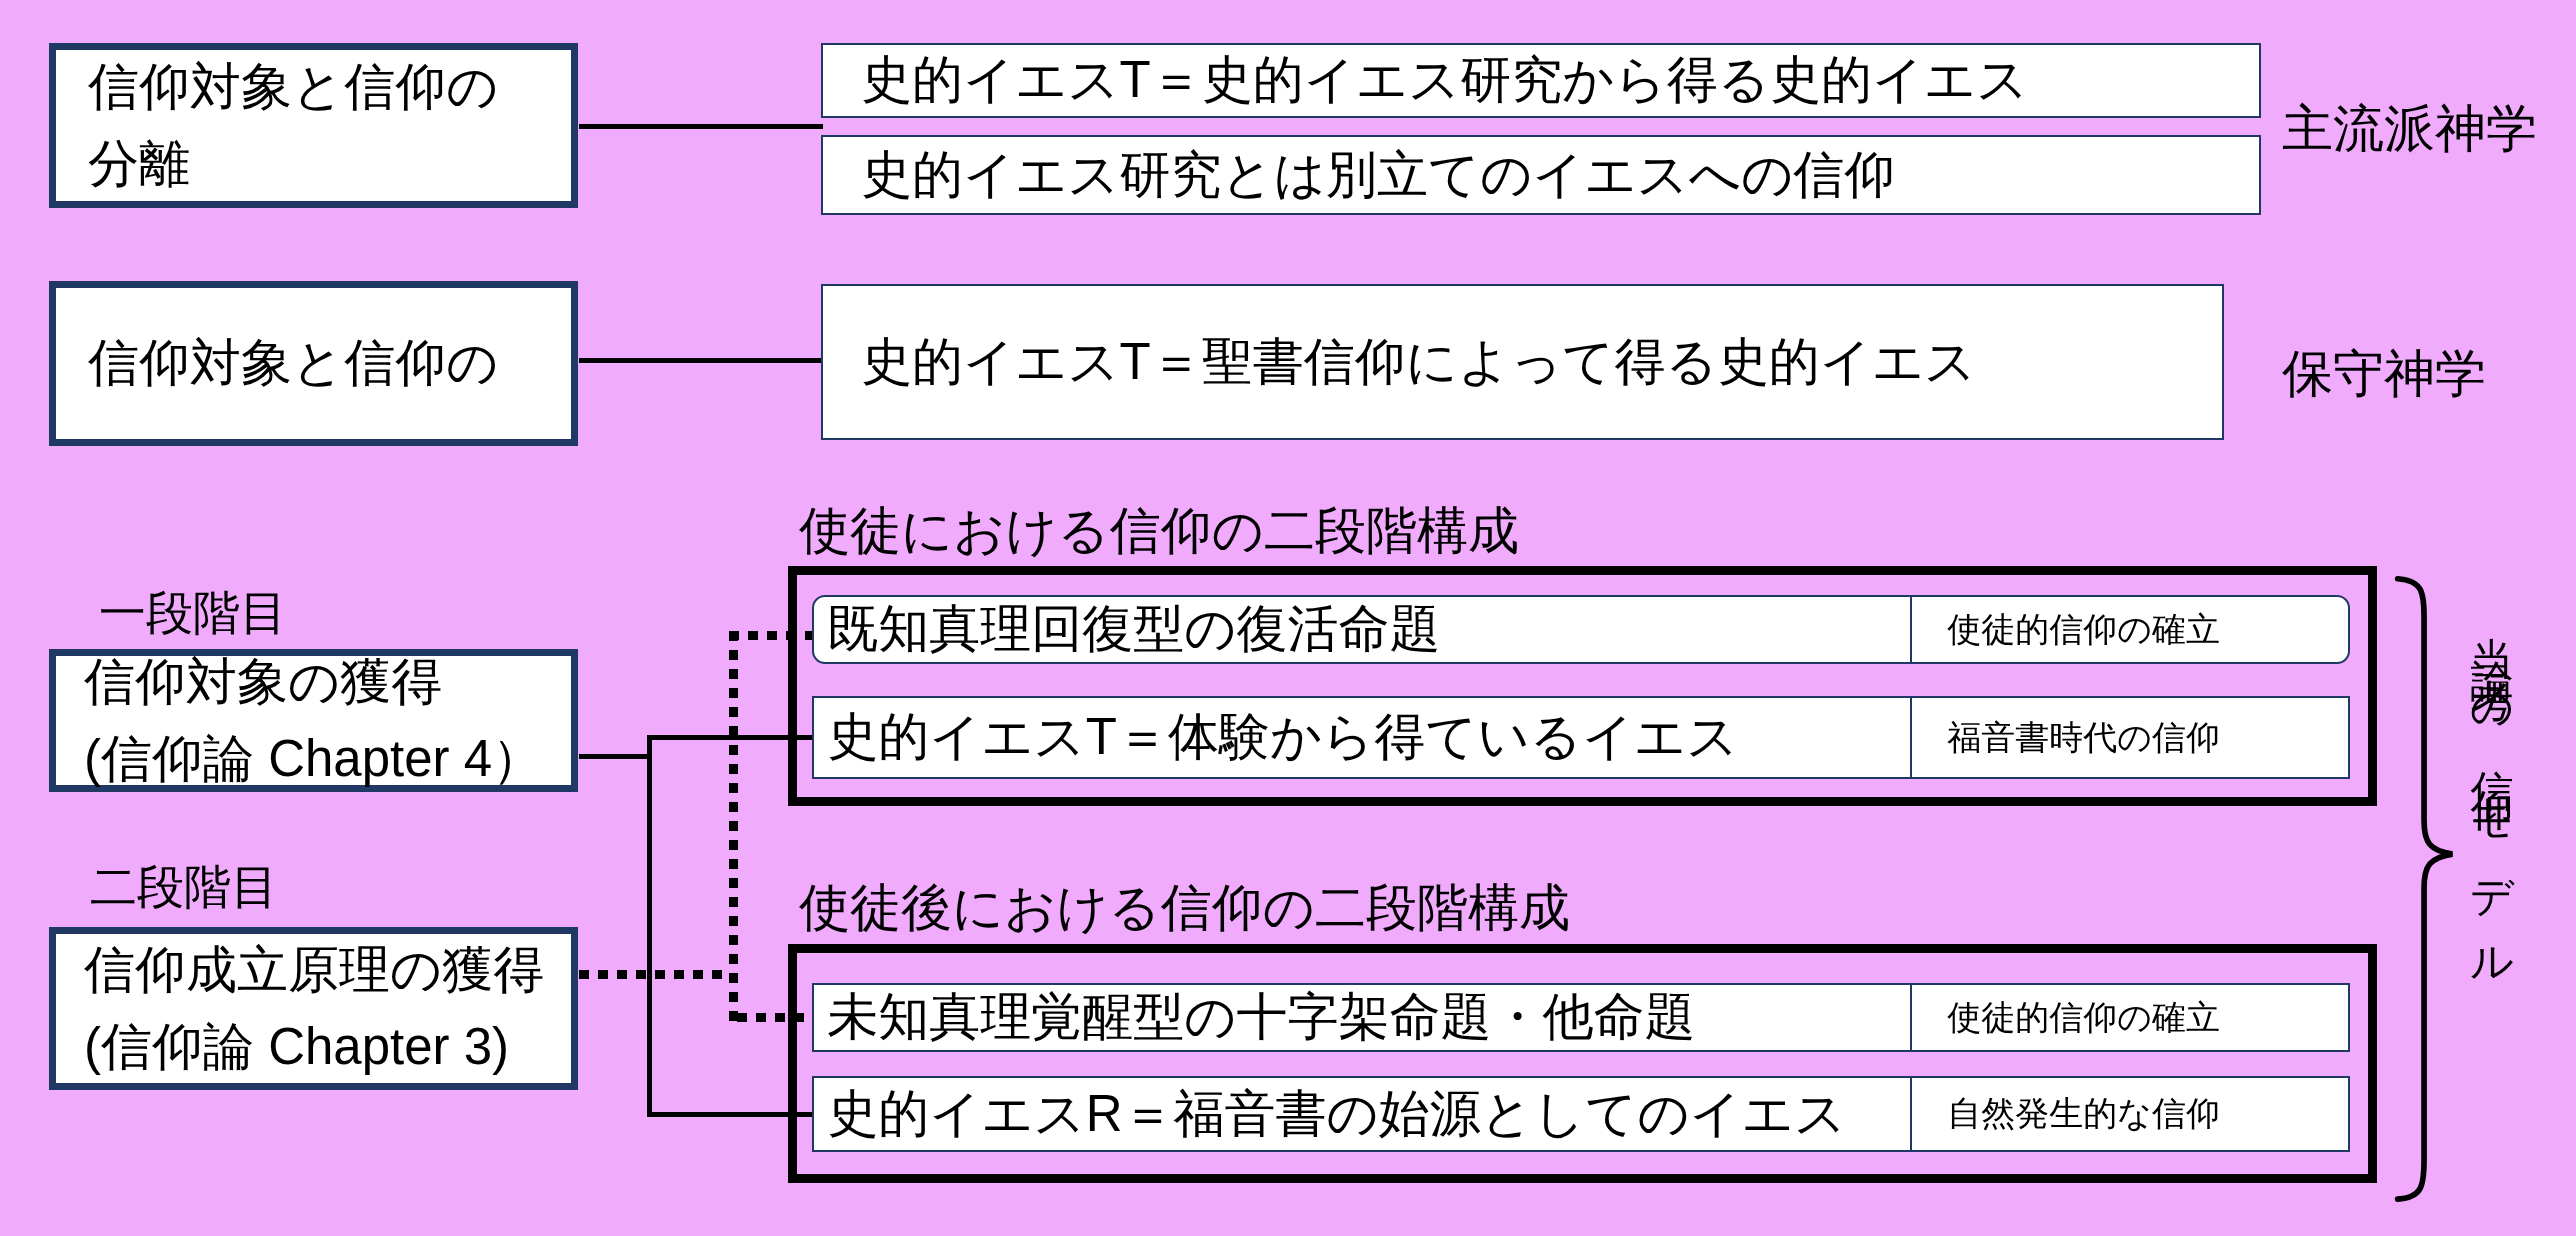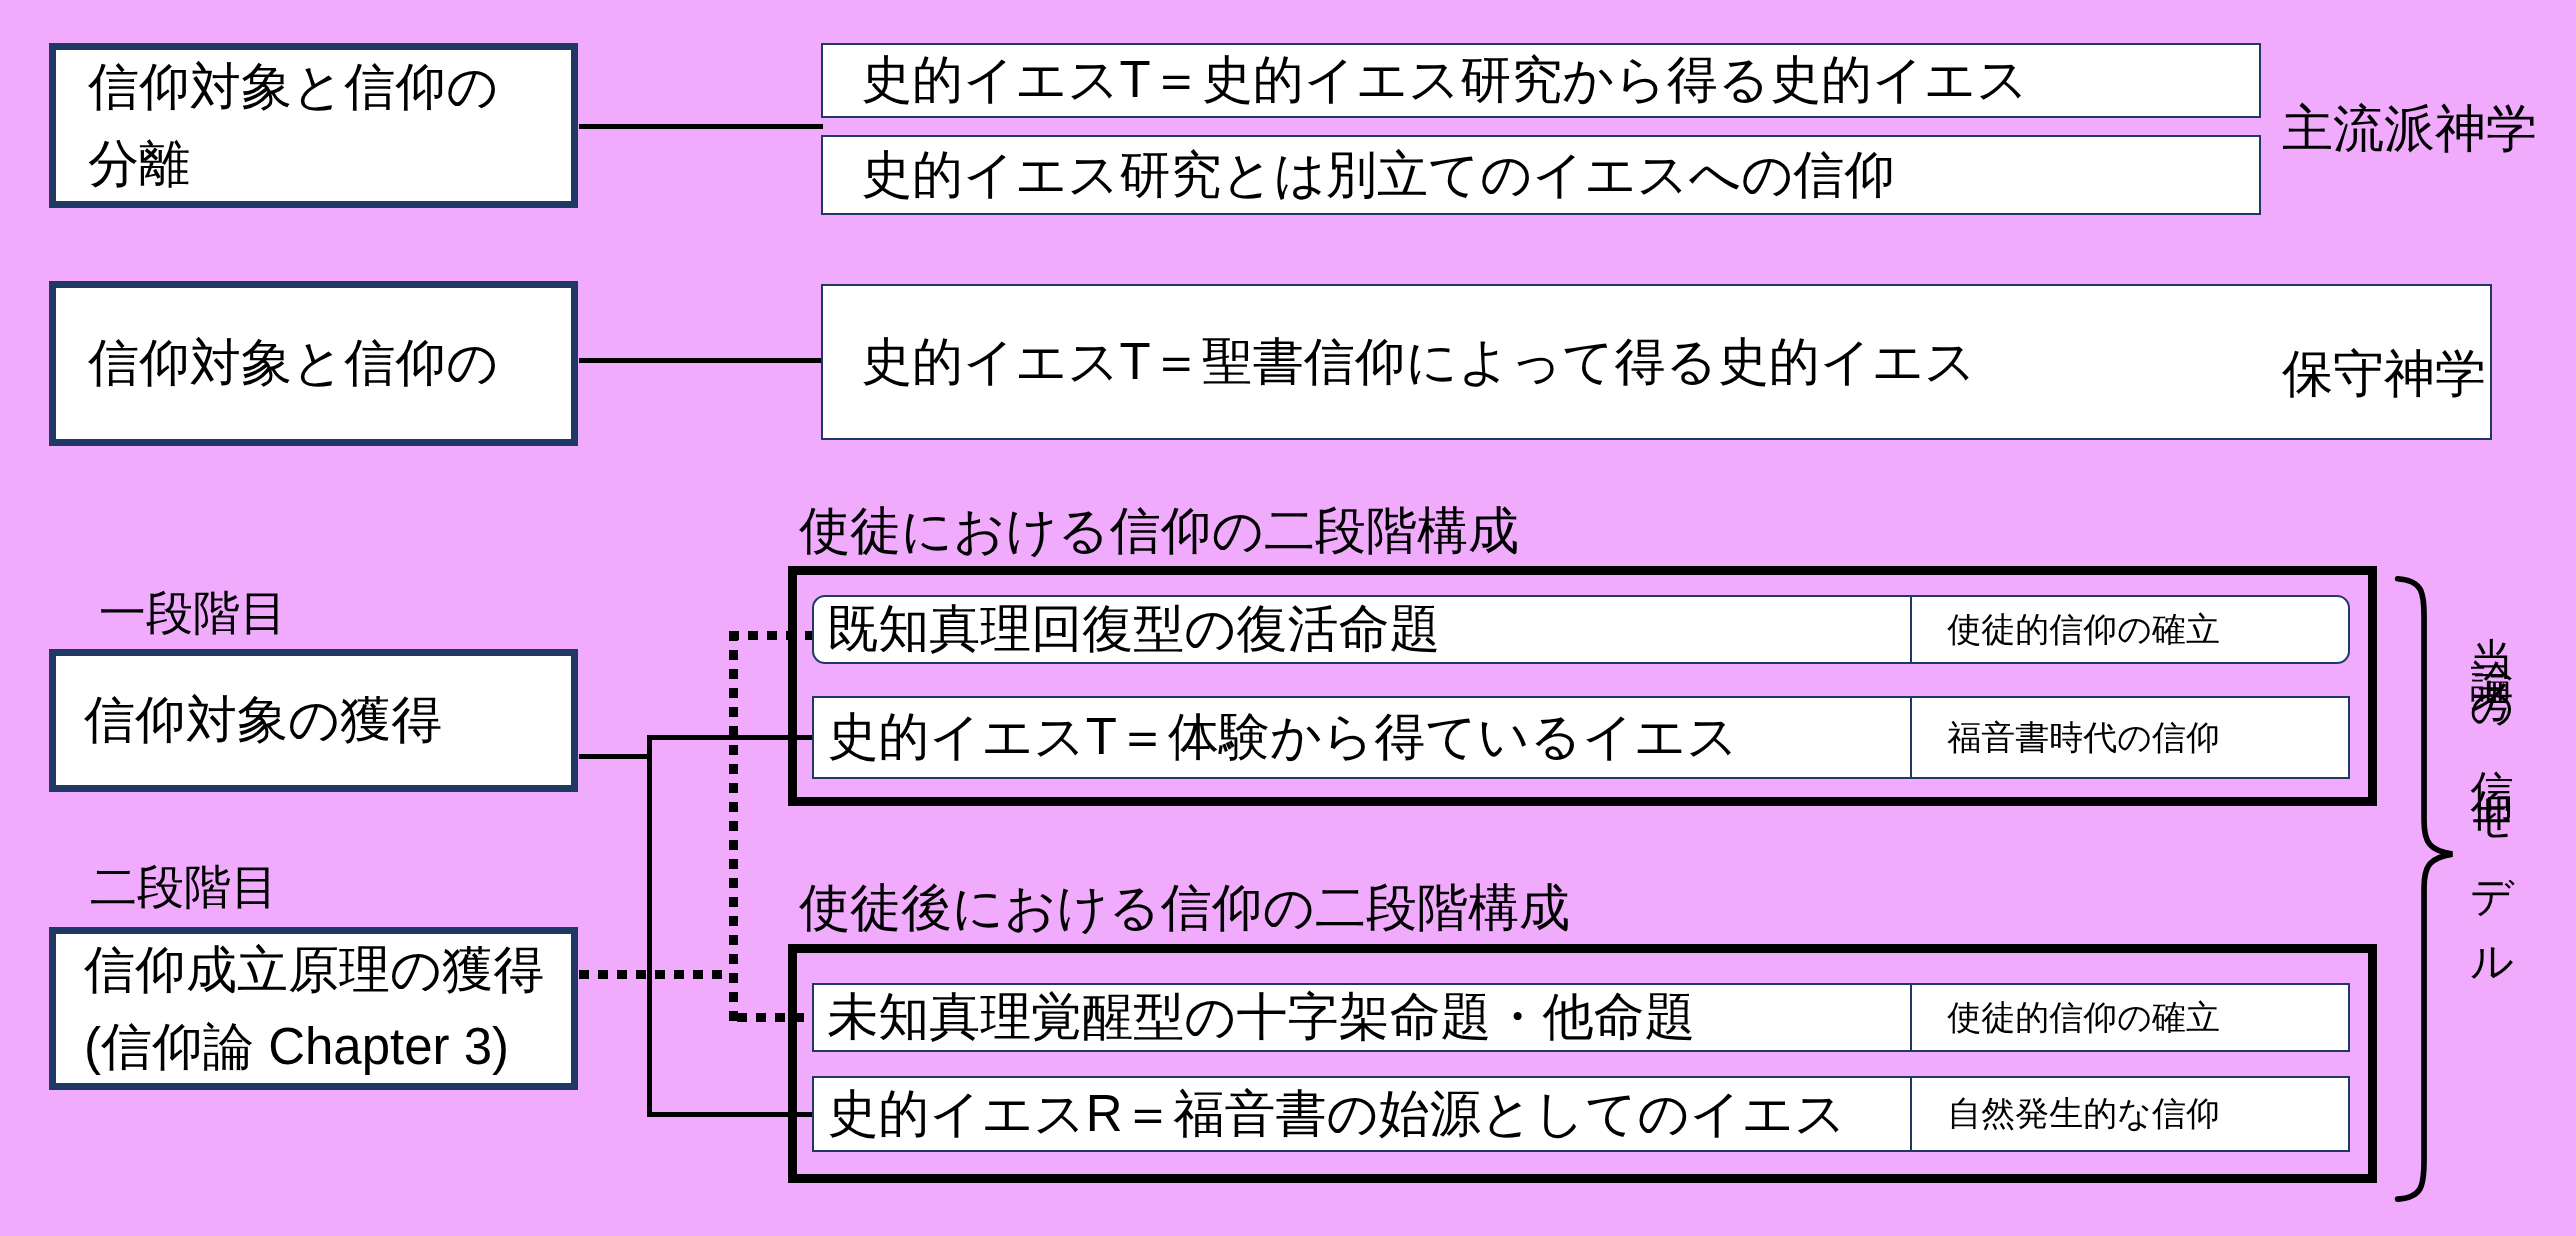--- a/index.html
+++ b/index.html
@@ -60,28 +60,29 @@
   </div>
   <div class="abs side-label" style="left:2282px;top:95px;">主流派神学</div>
   <div class="abs navy-thin" style="left:821px;top:135px;width:1440px;height:80px;">
     <span>史的イエス研究とは別立てのイエスへの信仰</span>
   </div>
 
   <div class="abs navy-thick" style="left:49px;top:281px;width:529px;height:165px;">
     <span>信仰対象と信仰の</span>
   </div>
   <div class="abs solid-line" style="left:579px;top:358px;width:244px;height:4.7px;"></div>
-  <div class="abs navy-thin" style="left:821px;top:284px;width:1671px;height:156px;">
+  <div class="abs navy-thin" style="left:821px;top:284px;width:1403px;height:156px;">
     <span>史的イエスT＝聖書信仰によって得る史的イエス</span>
   </div>
   <div class="abs side-label" style="left:2282px;top:340px;">保守神学</div>
 
   <div class="abs stage-label" style="left:90px;top:582px;margin-left:9px;">一段階目</div>
   <div class="abs navy-thick" style="left:49px;top:649px;width:529px;height:143px;padding-left:28px;">
     <span>信仰対象の獲得</span>
+    <span>(信仰論 Chapter 4）</span>
   </div>
   <div class="abs stage-label" style="left:90px;top:856px;">二段階目</div>
   <div class="abs navy-thick" style="left:49px;top:927px;width:529px;height:163px;padding-left:28px;">
     <span>信仰成立原理の獲得</span>
     <span>(信仰論 Chapter 3)</span>
   </div>
 
   <div class="abs solid-line" style="left:579px;top:754px;width:73px;height:4.7px;"></div>
   <div class="abs solid-line" style="left:647px;top:735px;width:4.7px;height:381px;"></div>
   <div class="abs solid-line" style="left:647px;top:735px;width:165px;height:4.7px;"></div>

